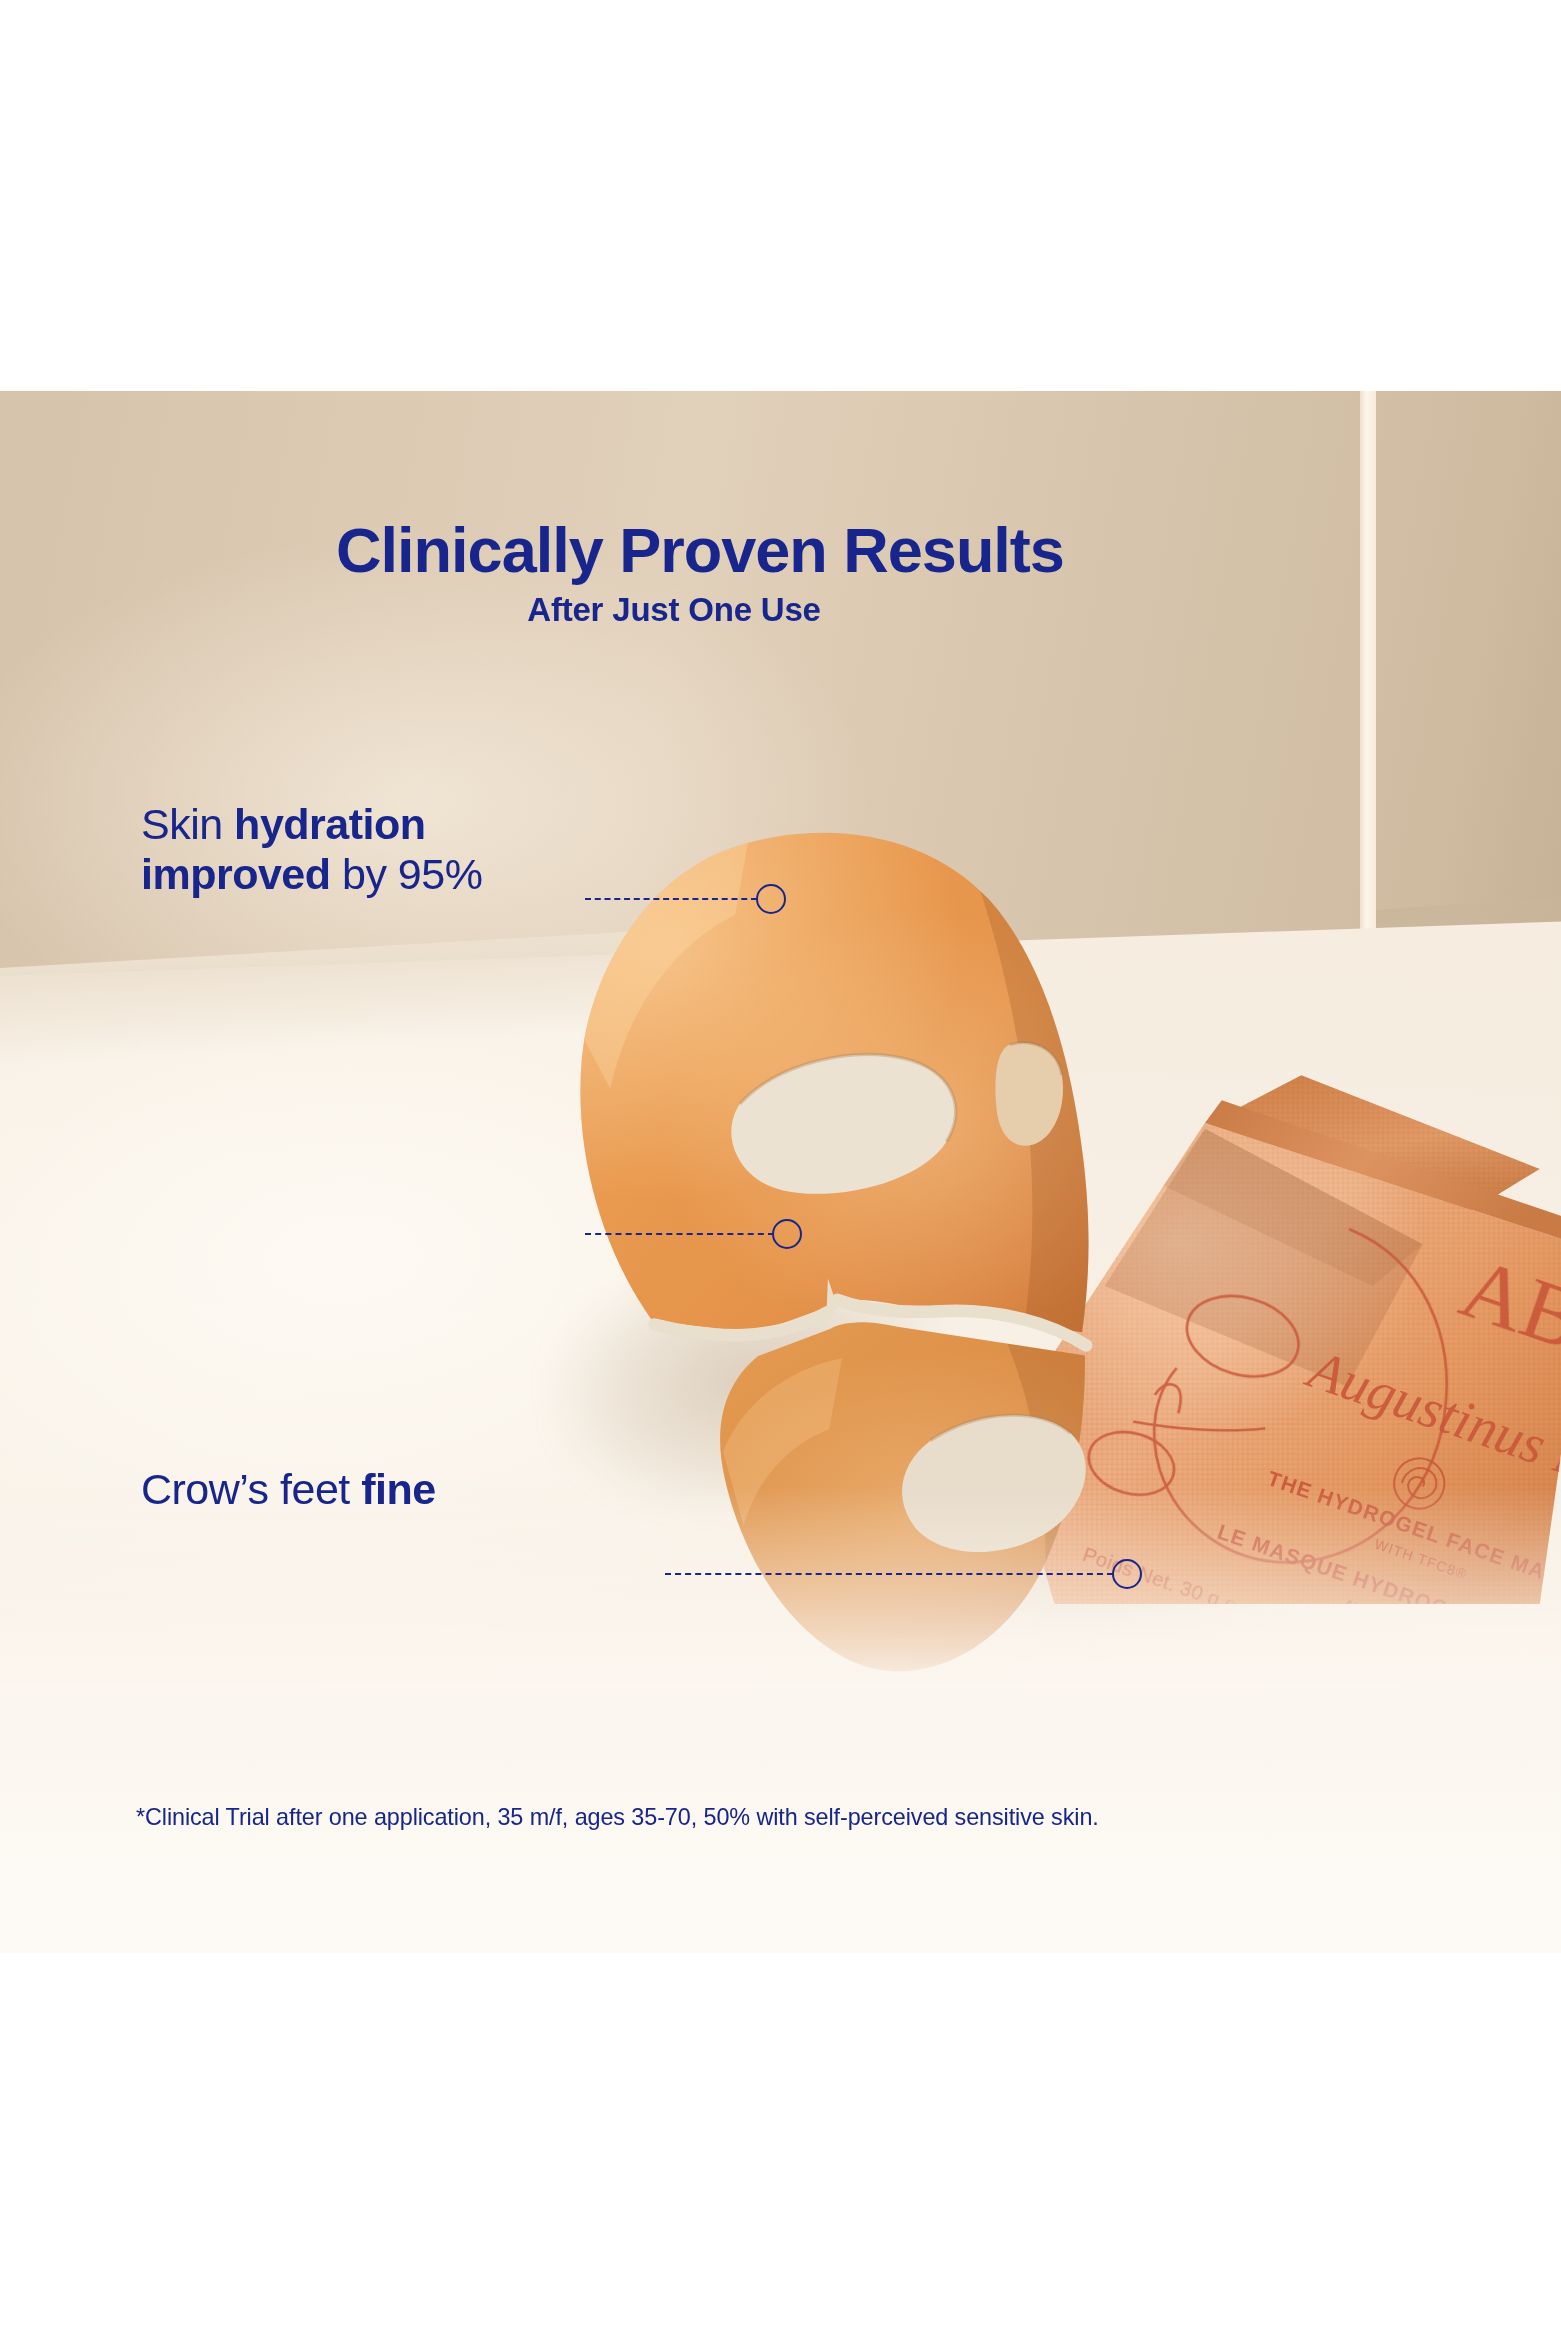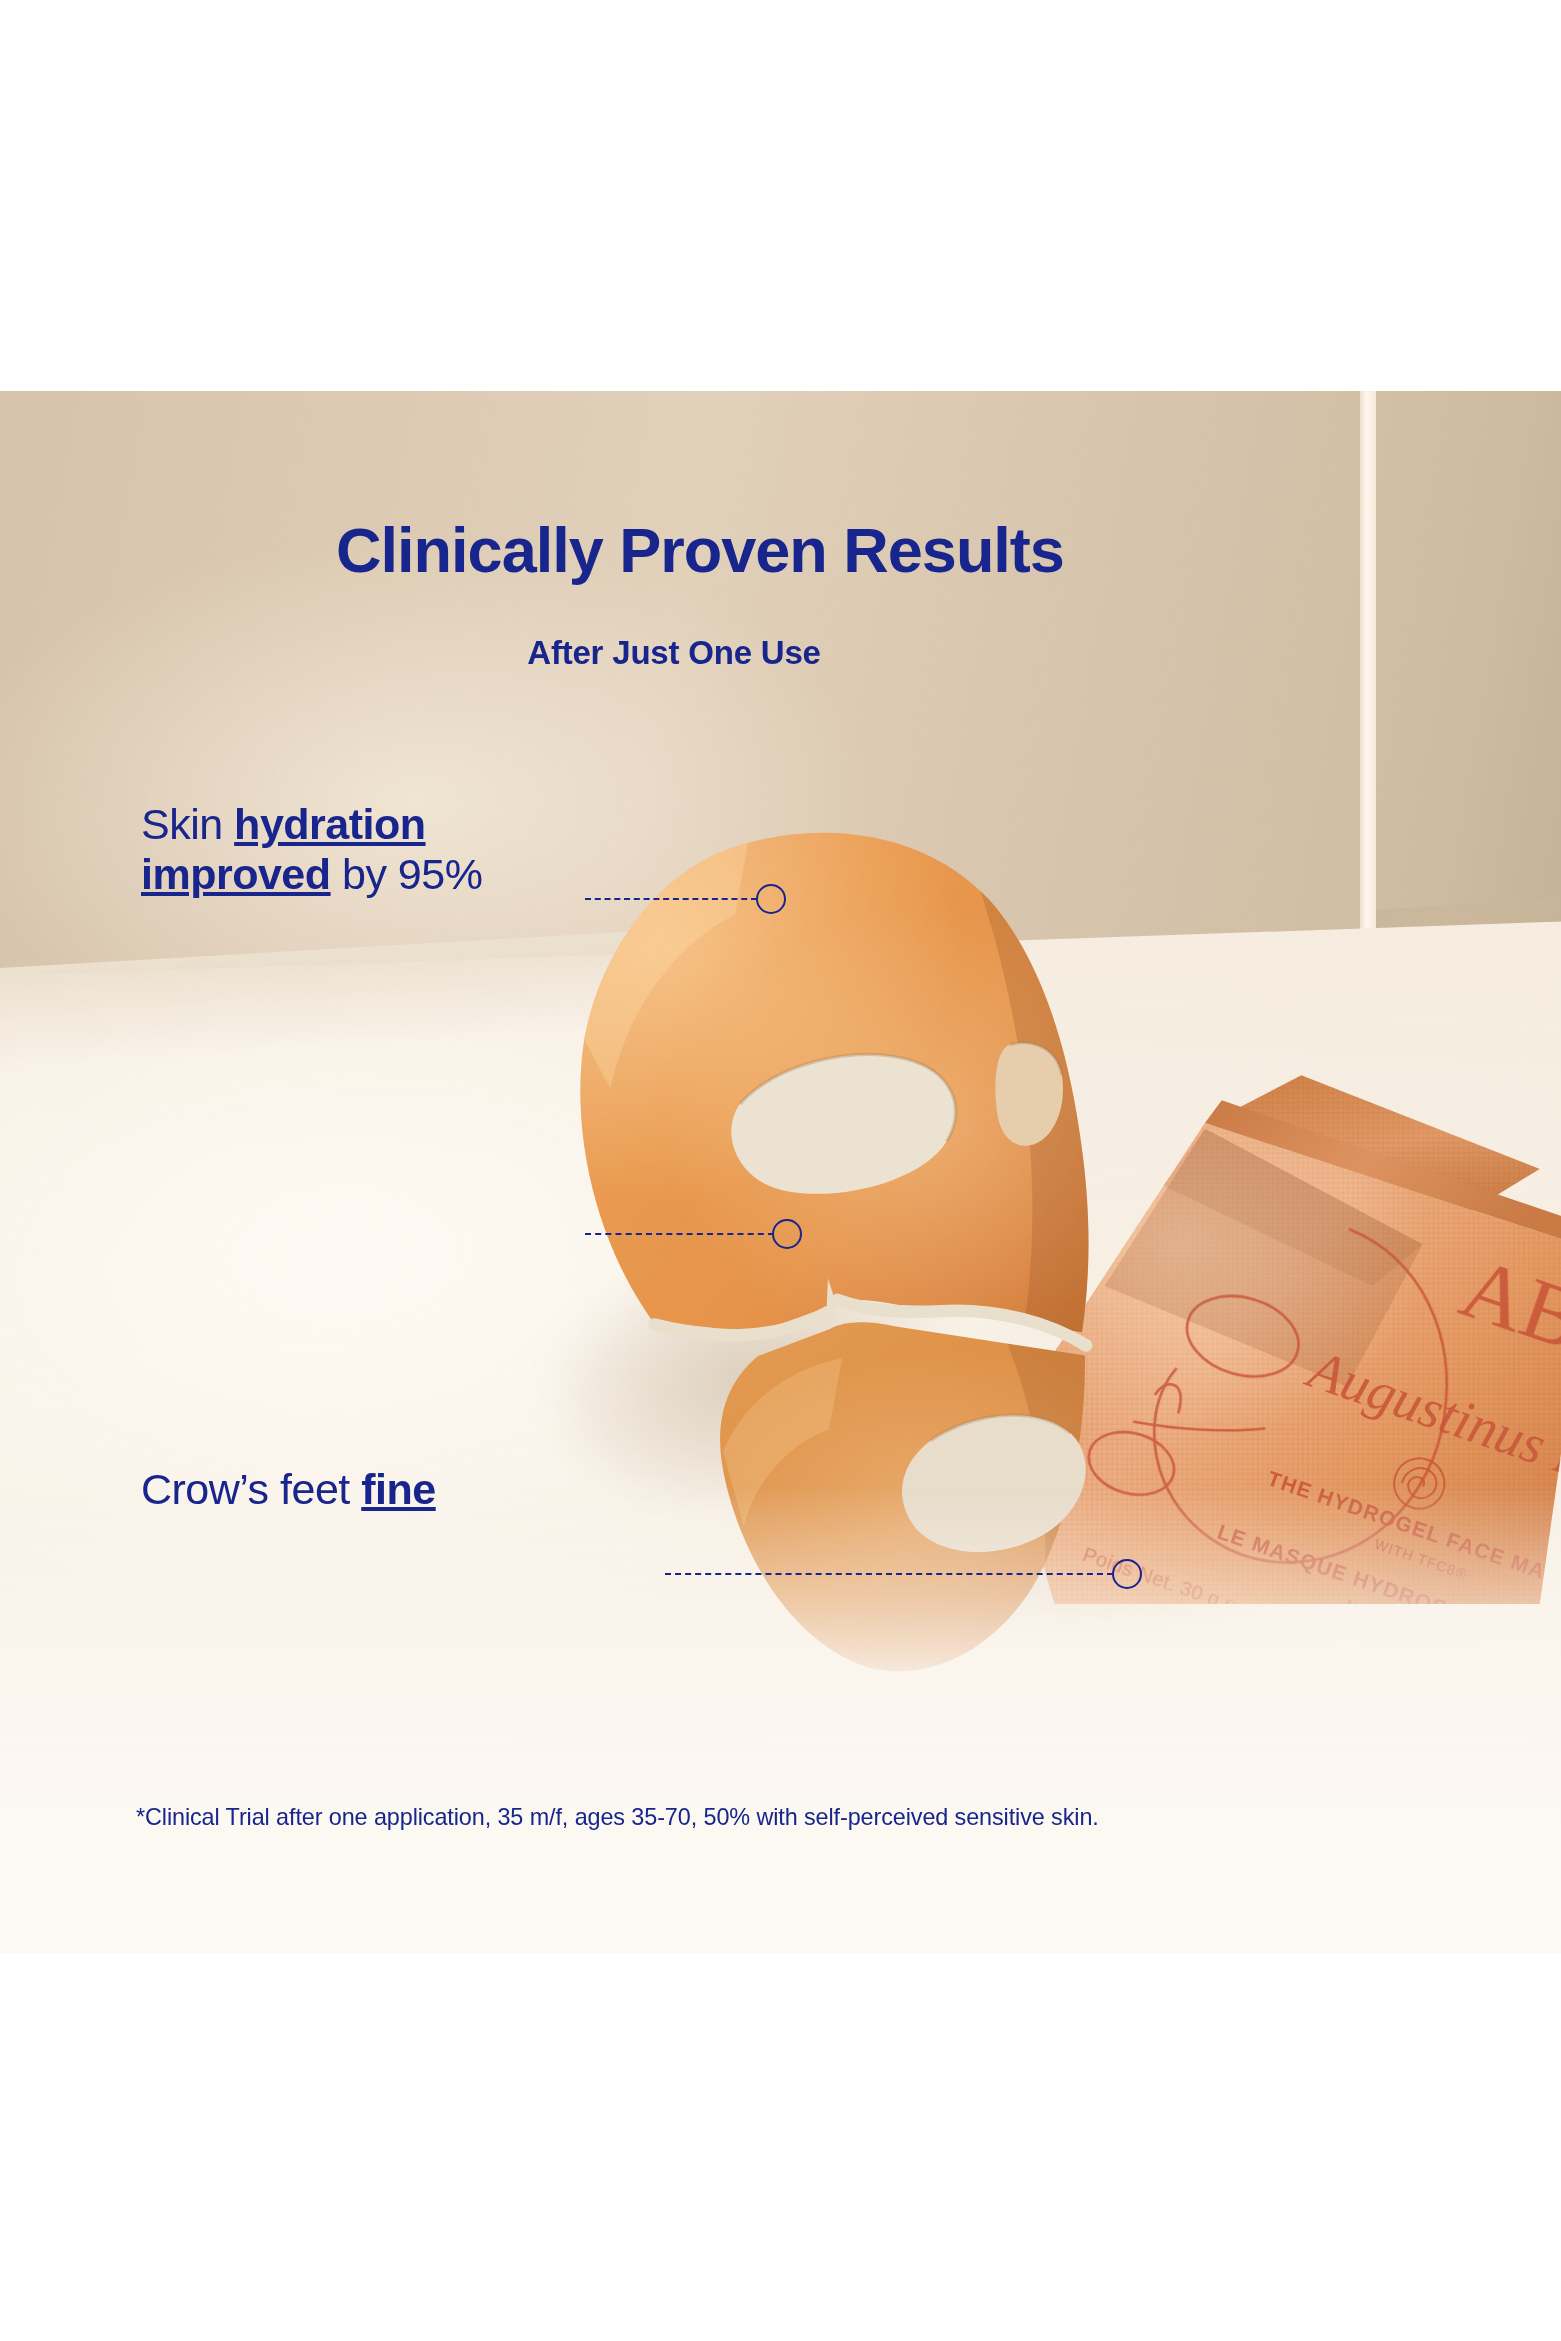--- a/index.html
+++ b/index.html
@@ -125,40 +125,40 @@
     text-align:center;
     color:#17258c;
     font-weight:700;
     font-size:63px;
     letter-spacing:-1px;
     line-height:1;
     white-space:nowrap;
   }
   .subhead {
     position:absolute;
-    left:0; top:636px; width:1348px;
+    left:0; top:593px; width:1348px;
     text-align:center;
     color:#17258c;
     font-weight:700;
     font-size:33px;
     letter-spacing:-0.2px;
     line-height:1;
     white-space:nowrap;
   }
 
   .claim {
     position:absolute;
     color:#17258c;
     font-size:43px;
     line-height:1.17;
     font-weight:400;
     letter-spacing:-0.5px;
     white-space:nowrap;
   }
-  .claim b { font-weight:700;text-decoration:underline; }
+  .claim b { font-weight:700; }
   #claim-1 { left:141px; top:799px; }
   #claim-2 { left:141px; top:1133px; }
   #claim-3 { left:141px; top:1464px; }
 
   .footnote {
     position:absolute;
     left:136px; top:1804px;
     color:#17258c;
     font-size:23.4px;
     letter-spacing:-0.1px;

